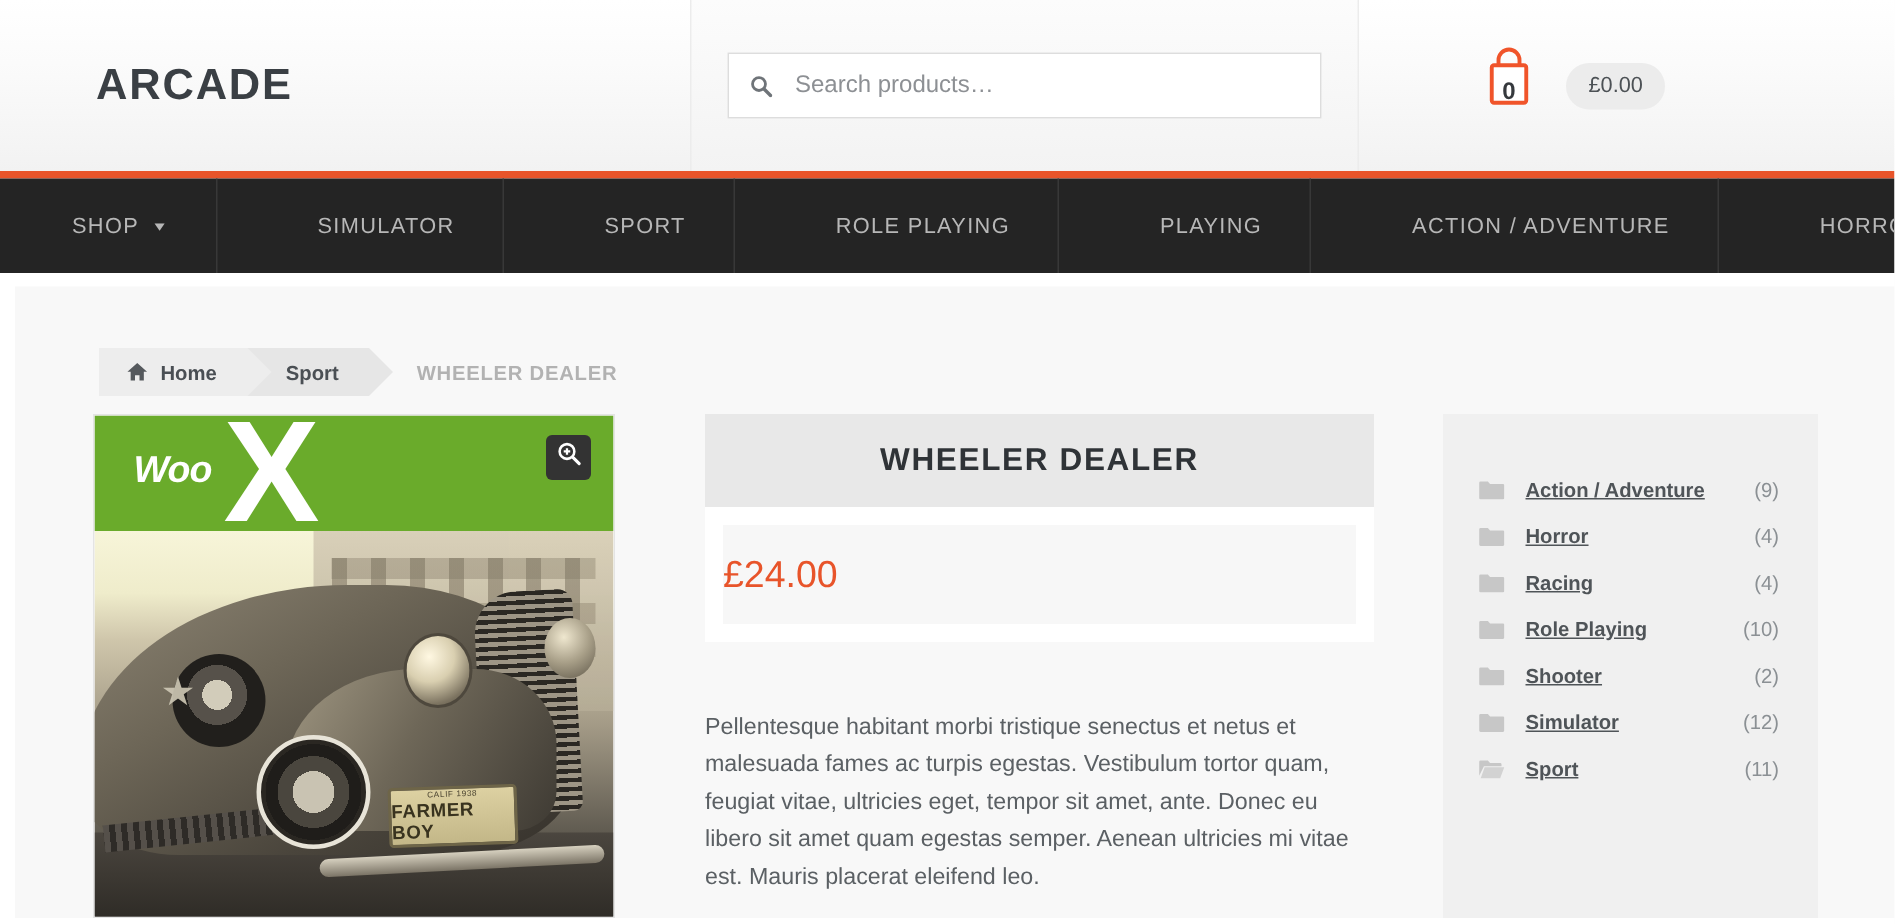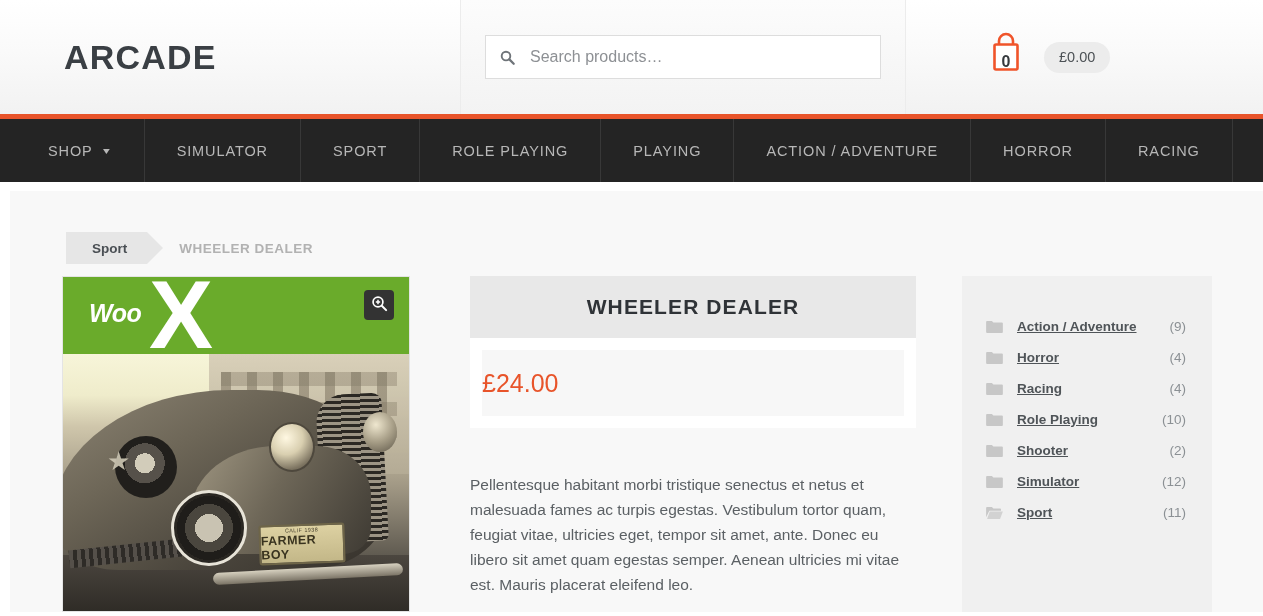--- a/index.html
+++ b/index.html
@@ -16,21 +16,21 @@
     height: 114px;
     background: linear-gradient(to bottom, #ffffff 0%, #fafafa 45%, #f2f2f2 100%);
     display: flex; align-items: center;
   }
   .header-left {
     width: 460px; height: 114px;
     display: flex; align-items: center;
     padding-left: 64px;
   }
   .brand {
-    font-size: 34px; font-weight: bold;
+    font-size: 29px; font-weight: bold;
     letter-spacing: 1.2px; color: #3a3f44;
   }
   .header-mid {
     width: 446px; height: 114px;
     border-left: 1px solid #ececec;
     border-right: 1px solid #ececec;
     display: flex; align-items: center; justify-content: center;
     background: linear-gradient(to bottom, #fcfcfc 0%, #f3f3f3 100%);
   }
   .search-wrap {
@@ -72,21 +72,21 @@
   .cart-total {
     background: #ececec; border-radius: 16px;
     padding: 7px 15px 8px;
     font-size: 14.5px; color: #4c5155;
   }
   .header-rule { height: 5px; background: #e8542a; }
 
   
   .main-nav {
     height: 63px; background: #242424;
-    display: flex; align-items: stretch;
+    display: flex; align-items: stretch; gap: 35px;
   }
   .nav-item {
     display: flex; align-items: center; justify-content: center;
     padding: 0 32px;
     border-right: 1px solid #383838;
     font-size: 14.5px; letter-spacing: 0.9px;
     color: #b7b7b7; cursor: pointer; white-space: nowrap;
   }
   .nav-item:first-child { padding-left: 48px; padding-right: 34px; }
   .nav-caret {
@@ -367,20 +367,28 @@
   <div class="nav-item">ACTION / ADVENTURE</div>
   <div class="nav-item">HORROR</div>
   <div class="nav-item">RACING</div>
   <div class="nav-filler"></div>
 </nav>
 
 <div class="page-body">
   <div class="page-inner">
 
     <div class="breadcrumb">
+      <div class="crumb crumb-1">
+        <span class="home-icon">
+          <svg width="15" height="14" viewBox="0 0 16 15">
+            <path d="M8 1 L15 7.4 H12.7 V13.6 H9.6 V9.8 H6.4 V13.6 H3.3 V7.4 H1 Z" fill="#55595d"></path>
+          </svg>
+        </span>
+        <span>Home</span>
+      </div>
       <div class="crumb crumb-2">
         <span>Sport</span>
       </div>
       <div class="crumb-current">WHEELER DEALER</div>
     </div>
 
     <div class="product-gallery">
       <div class="woo-band">
         <span class="woo-text">Woo</span>
         <span class="woo-x">X</span>

